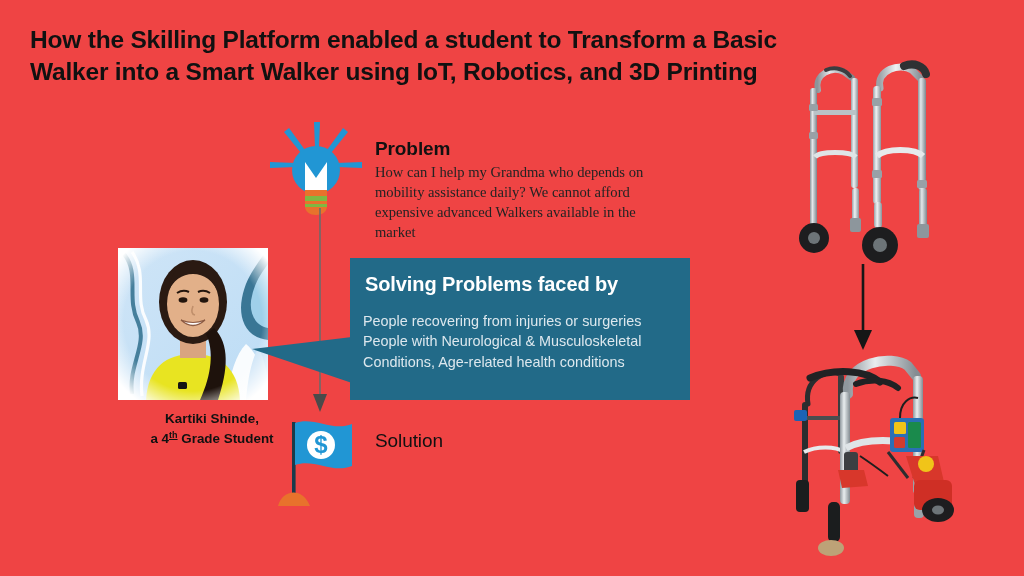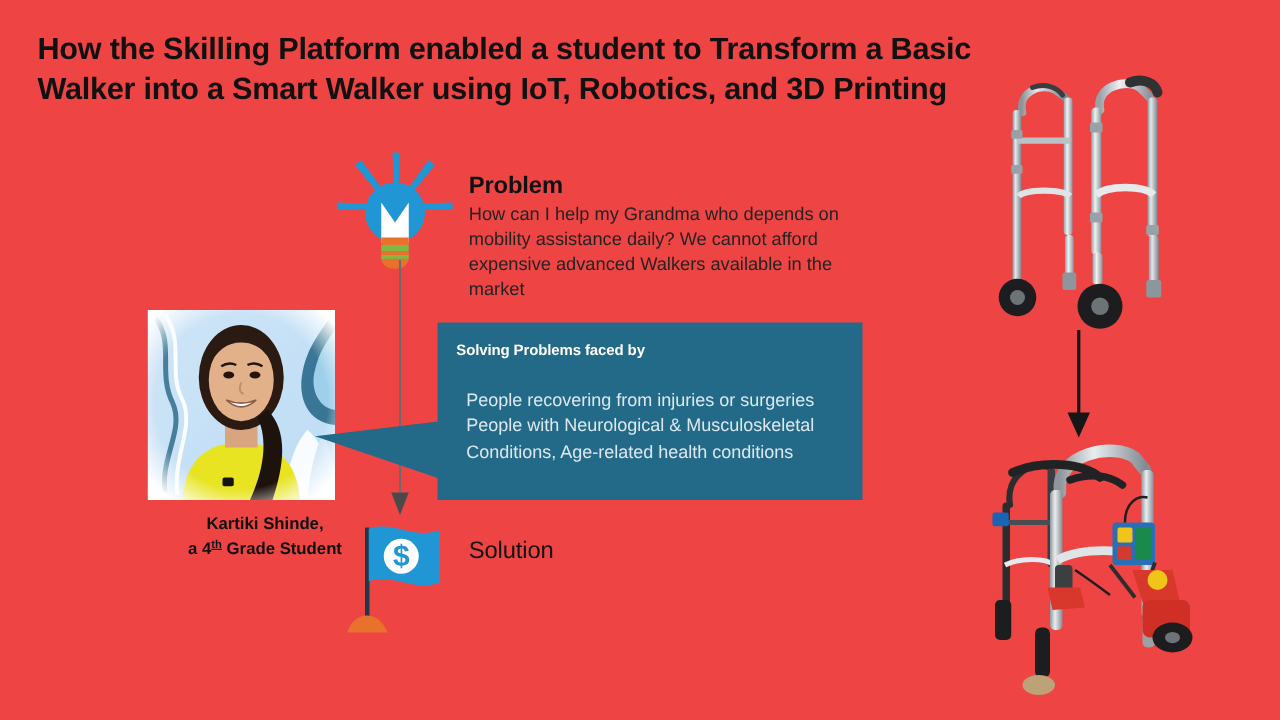--- a/index.html
+++ b/index.html
@@ -42,20 +42,21 @@
     letter-spacing: -0.1px;
   }
   #problem-body {
     position: absolute;
     left: 375px;
     top: 163px;
     width: 300px;
     font-size: 14.6px;
     line-height: 1.36;
     color: #232323;
+    font-family: Liberation Serif, serif;
   }
 
   
   #solution-heading {
     position: absolute;
     left: 375px;
     top: 430px;
     font-size: 19px;
     font-weight: normal;
     color: #111111;
@@ -77,28 +78,28 @@
     left: 350px;
     top: 258px;
     width: 340px;
     height: 142px;
     background: #226a88;
   }
   #callout-title {
     position: absolute;
     left: 365px;
     top: 273px;
-    font-size: 12px;
+    font-size: 20px;
     font-weight: bold;
     color: #ffffff;
     letter-spacing: -0.1px;
   }
   #callout-body {
     position: absolute;
-    left: 373px;
+    left: 363px;
     top: 311px;
     width: 320px;
     font-size: 14.4px;
     line-height: 1.42;
     color: #dde8ee;
   }
   #callout-tail {
     position: absolute;
     left: 252px;
     top: 337px;

